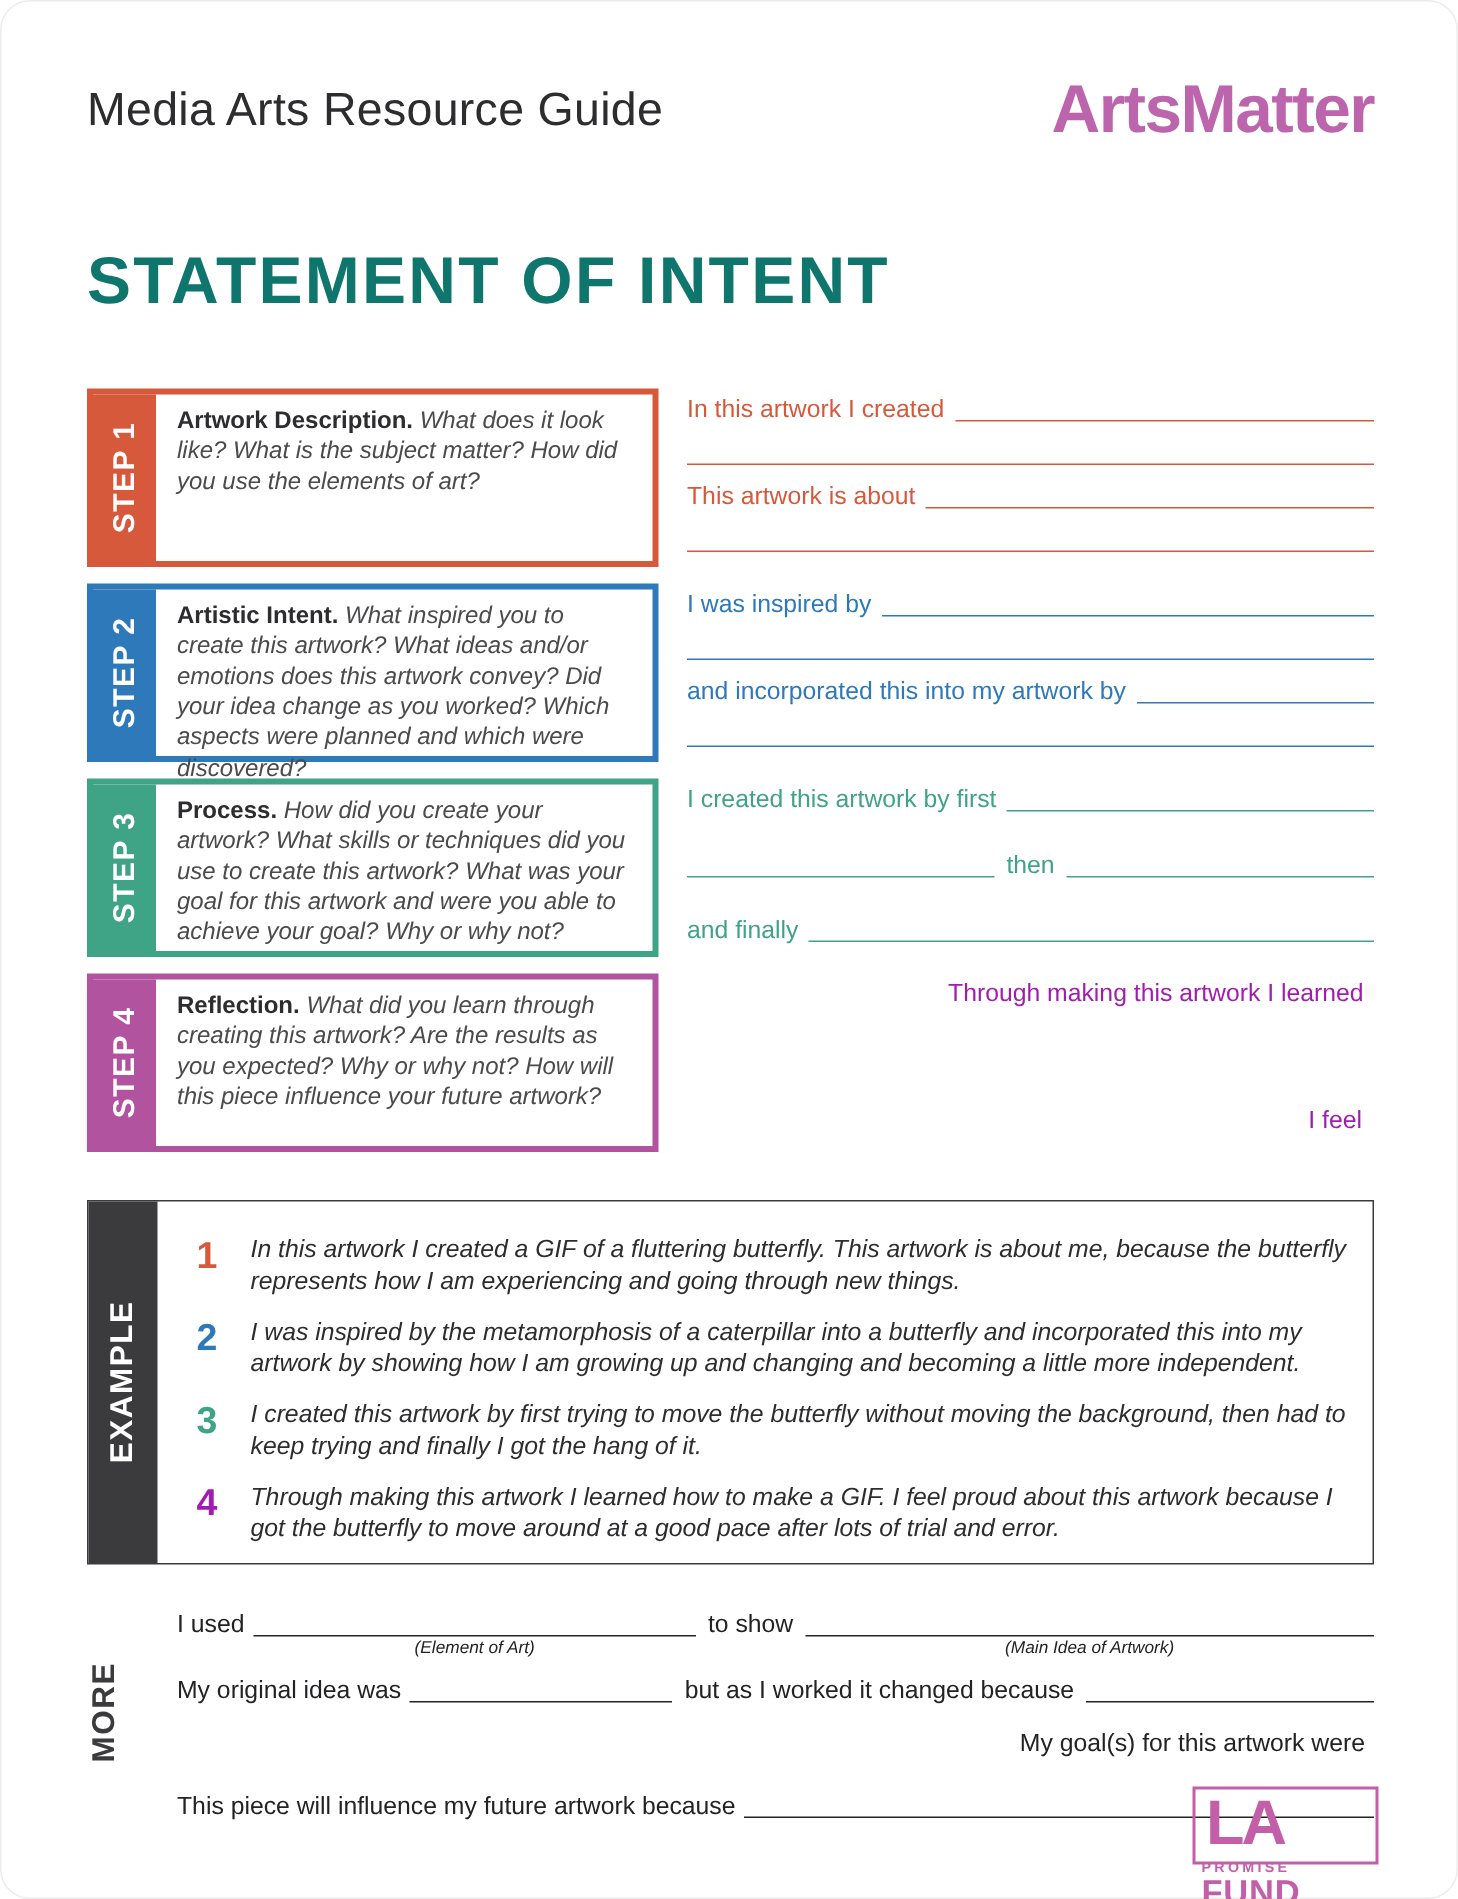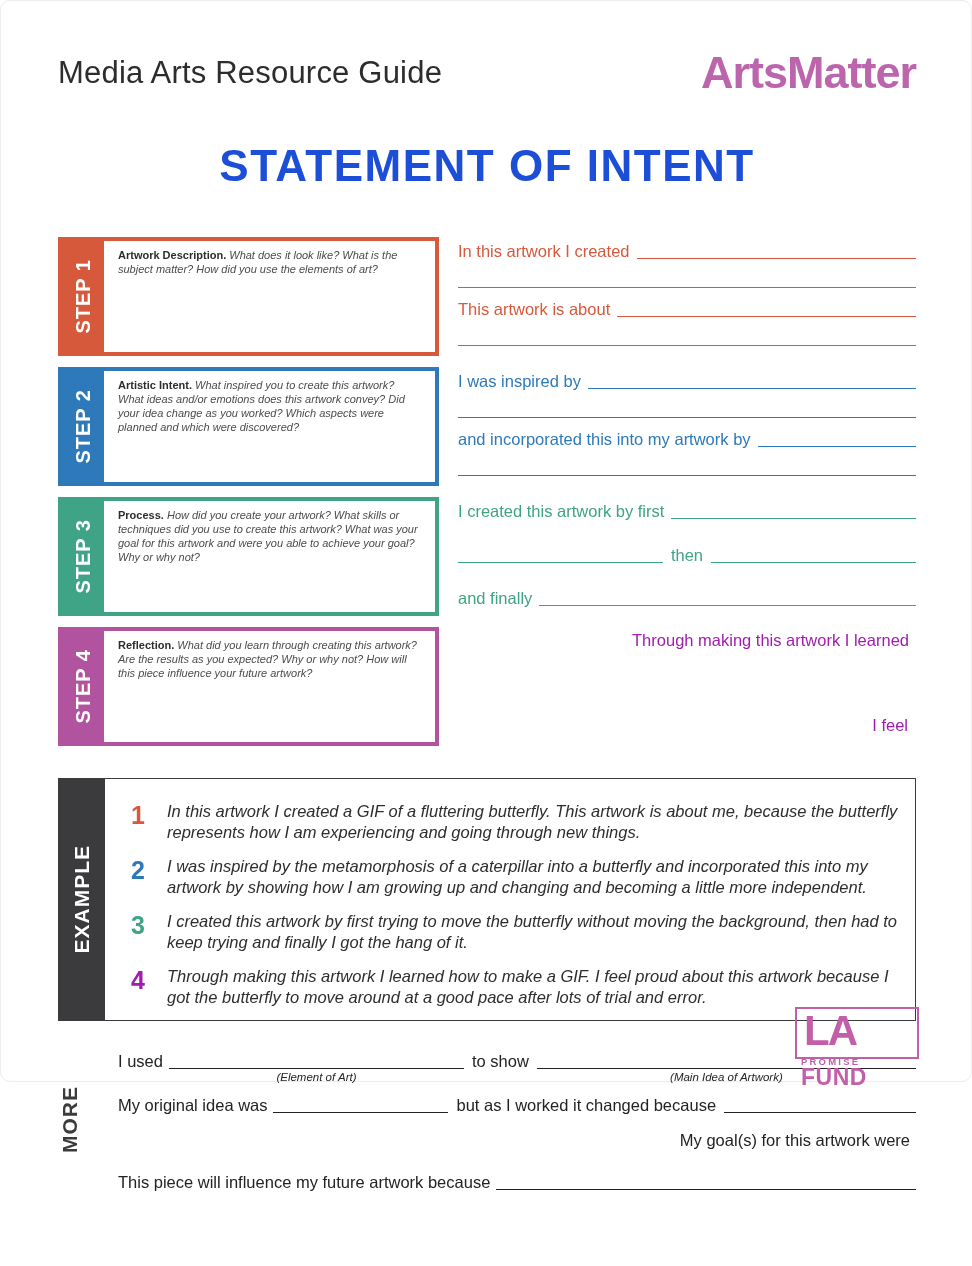--- a/index.html
+++ b/index.html
@@ -4,47 +4,47 @@
 <style>
   * { margin: 0; padding: 0; box-sizing: border-box; }
   html, body { background: #fff; }
   body {
     font-family: "Liberation Sans", sans-serif;
     width: 972px; height: 1266px;
     color: #2d2d2f;
     overflow: hidden;
   }
   .page {
-    width: 972px; height: 1082px;
+    width: 972px; height: 1266px;
     padding: 46px 55px 0 57px;
     border: 1px solid #ececec;
-    border-radius: 10px;
+    border-radius: 20px;
     position: relative;
   }
 
   
   .header { display: flex; justify-content: space-between; align-items: flex-start; }
   .guide-title { font-size: 31px; font-weight: 500; color: #2d2d2f; letter-spacing: 0.2px; padding-top: 8px; }
   .brand { font-size: 45px; font-weight: 800; color: #bc64ac; letter-spacing: -1px; }
 
   .page-title {
-    text-align: center; font-size: 44px; font-weight: 800;
-    color: #1d4ed8; letter-spacing: 1.5px; margin-top: 42px;
+    font-size: 44px; font-weight: 800;
+    color: #0f766e; letter-spacing: 1.5px; margin-top: 64px;
   }
 
   
   .steps { margin-top: 46px; }
   .step-row { display: flex; gap: 19px; height: 119px; margin-bottom: 11px; }
   .step-card { width: 381px; border: 4px solid; display: flex; background: #fff; }
   .step-tab { width: 42px; display: flex; align-items: center; justify-content: center; }
   .step-tab .vtext {
     writing-mode: vertical-rl; transform: rotate(180deg);
     color: #fff; font-weight: 700; font-size: 20px; letter-spacing: 1px; white-space: nowrap;
   }
-  .step-body { flex: 1; padding: 8px 12px 0 14px; font-size: 11px; line-height: 1.27; }
+  .step-body { flex: 1; padding: 8px 12px 0 14px; font-size: 16px; line-height: 1.27; }
   .step-heading { font-weight: 700; color: #2d2d2f; }
   .step-desc { font-style: italic; color: #4b4b4d; }
 
   .fill-area { flex: 1; display: flex; flex-direction: column; justify-content: space-between; padding: 4px 0 8px; }
   .fill-row { display: flex; align-items: flex-end; font-size: 16.5px; min-height: 20px; }
   .fill-label { white-space: nowrap; padding-right: 7px; }
   .fill-mid { white-space: nowrap; padding: 0 8px; }
   .fill-end { white-space: nowrap; padding-left: 7px; }
   .fill-line { flex: 1; border-bottom: 1.5px solid; margin-bottom: 2px; }
 

